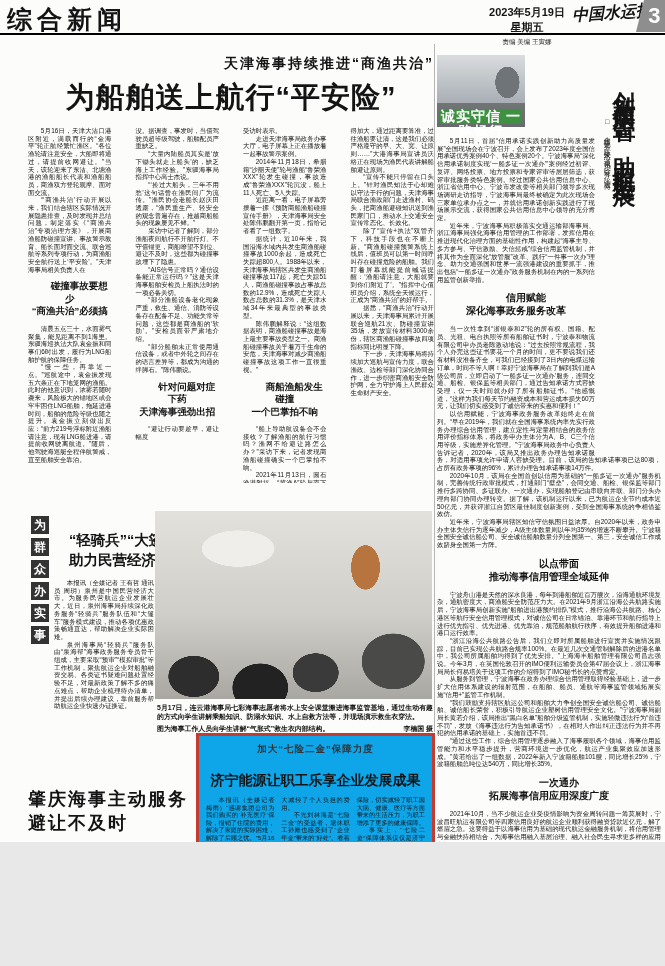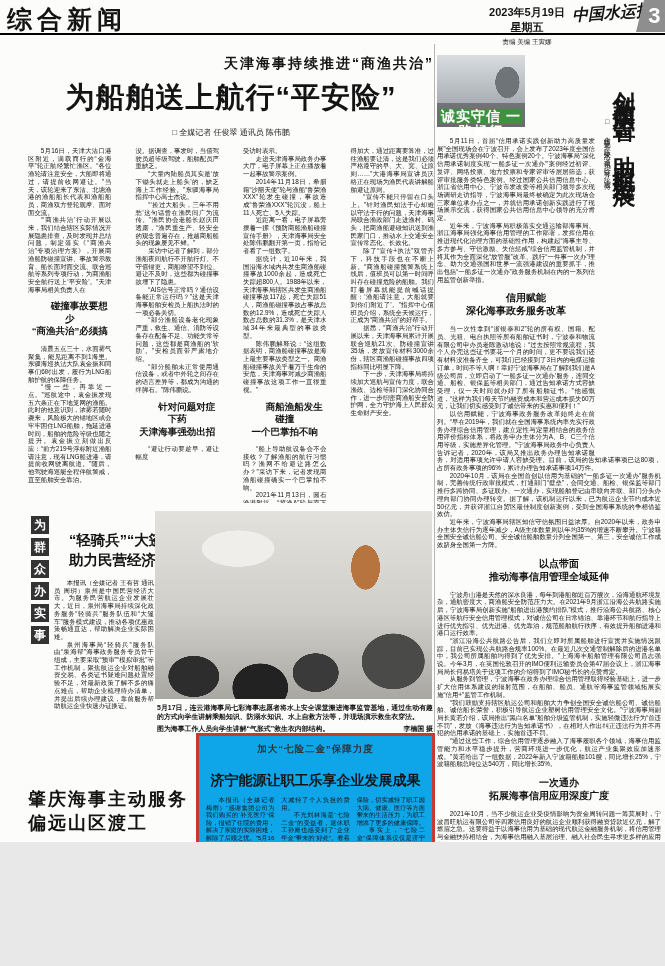--- a/index.html
+++ b/index.html
@@ -104,21 +104,20 @@
   <div class="masthead">中国水运报</div>
   <div class="pageno">
       <span>3</span>
     </div>
   <div class="hdr-rule"></div>
   <div class="vdiv"></div>
 
   <div class="lead">
     <div class="lead-kicker">天津海事持续推进“商渔共治”</div>
     <div class="lead-headline">为船舶送上航行“平安险”</div>
-    <div class="lead-byline">□ 全媒记者 任俊翠 通讯员 陈伟鹏</div>
     <div class="lead-cols">
       <div class="lead-col bodytxt">
         <p>5月16日，天津大沽口港区附近，满载而行的“金海平”轮正航经繁忙渔区。“各位渔轮请注意安全，大船即将通过，请提前收网避让。”当天，该轮迎来了东沽、北塘渔港的渔船船长代表和渔船船员，商渔双方登轮观摩、面对面交流。</p>
         <p>“‘商渔共治’行动开展以来，我们结合辖区实际情况开展隐患排查，及时发现并总结问题，制定落实《“商渔共治”专项治理方案》，开展商渔船防碰撞宣讲、事故警示教育、船长面对面交流、联合巡航等系列专项行动，为商渔船安全航行送上‘平安险’。”天津海事局相关负责人在</p>
         <p class="sub"><span>碰撞事故要想少</span><br><span>“商渔共治”必须搞</span></p>
         <p>清晨五点三十，水面雾气聚集，能见距离不到1海里。东疆海巡执法大队袁金振和同事们6时出发，履行为LNG船舶护航的保障任务。</p>
         <p>“慢一些，再靠近一点。”巡航途中，袁金振发现五六条正在下地笼网的渔船。此时的他意识到，浓雾若随时袭来，风险极大的锚地区或会牢牢困住LNG船舶，拖延进港时间，船舶的危险等级也随之提升。袁金振立刻做出反应：“前方219号浮标附近渔船请注意，现有LNG船进港，请提前收网驶离航道。”随后，他驾驶海巡艇全程伴航警戒，直至船舶安全靠泊。</p>
       </div>
       <div class="lead-col bodytxt">
         <p class="cont">没。据调查，事发时，当值驾驶员超等级驾驶，船舶配员严重缺乏。</p>
@@ -175,21 +174,21 @@
   <div class="cap">
     <p>5月17日，连云港海事局七彩海事志愿者将水上安全课堂搬进海事监管基地，通过生动有趣的方式向学生讲解乘船知识、防溺水知识、水上自救方法等，并现场演示救生衣穿法。</p>
     <p class="cap2row">
       <span>图为海事工作人员向学生讲解“气胀式”救生衣内部结构。</span>
       <span class="credit">李楠国 摄</span>
     </p>
   </div>
 
   <div class="zq">
     <div class="zq-h">
-      <span>肇庆海事主动服务</span><br><span>偏远山区渡工</span>
+      <span>肇庆海事主动服务</span><br><span>避让不及时</span>
     </div>
     <div class="zq-body bodytxt">
       <p>本报讯（全媒记者 龙巍 通讯员 白妮）“太感谢了，你们送服务上门，减少了来回五六个小时的车程，既节省了时间又节省了费用。”5月17日，一位渡工感谢前来办证的海事人员说。</p>
       <p>今年4月份以来，肇庆海事局紧盯难题，主动下沉到偏远乡镇，为封开县出行不便的渡工提供换证“上门帮办”服务。5月17日上午，政务中心窗口人员驱车赶赴封开县，向渡工发放申请表并指导填写，现场帮助完成所有换证申请程序，受理了多名船员的换证申请。</p>
       <p>下一步，肇庆海事局还将深入开展调查研究，主动了解更多政务办理需求，并做好水上交通安全宣传，护航偏远山区渡运安全。</p>
     </div>
   </div>
 
   <div class="jn">
     <div class="jn-kicker">加大“七险二金”保障力度</div>

